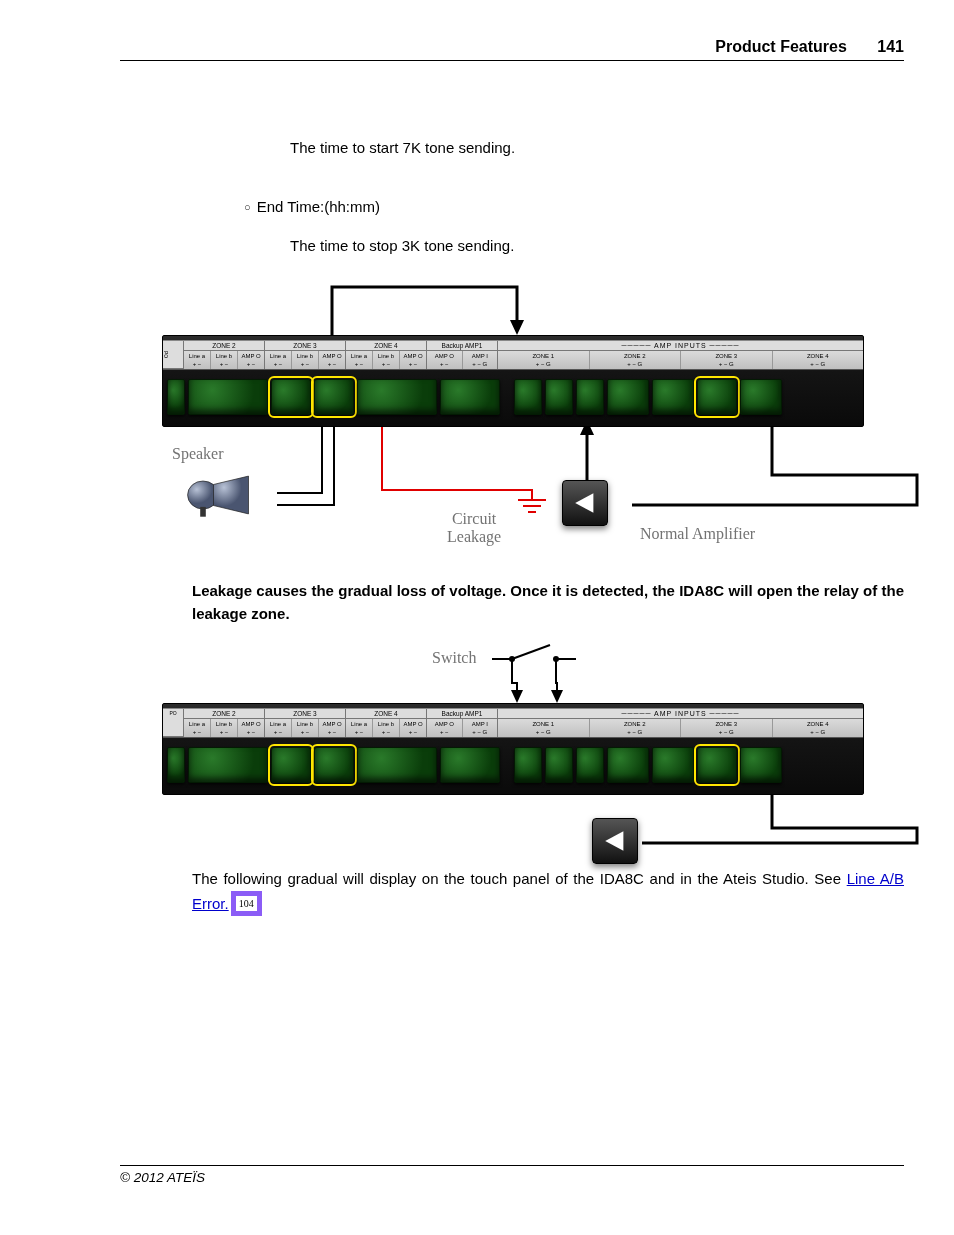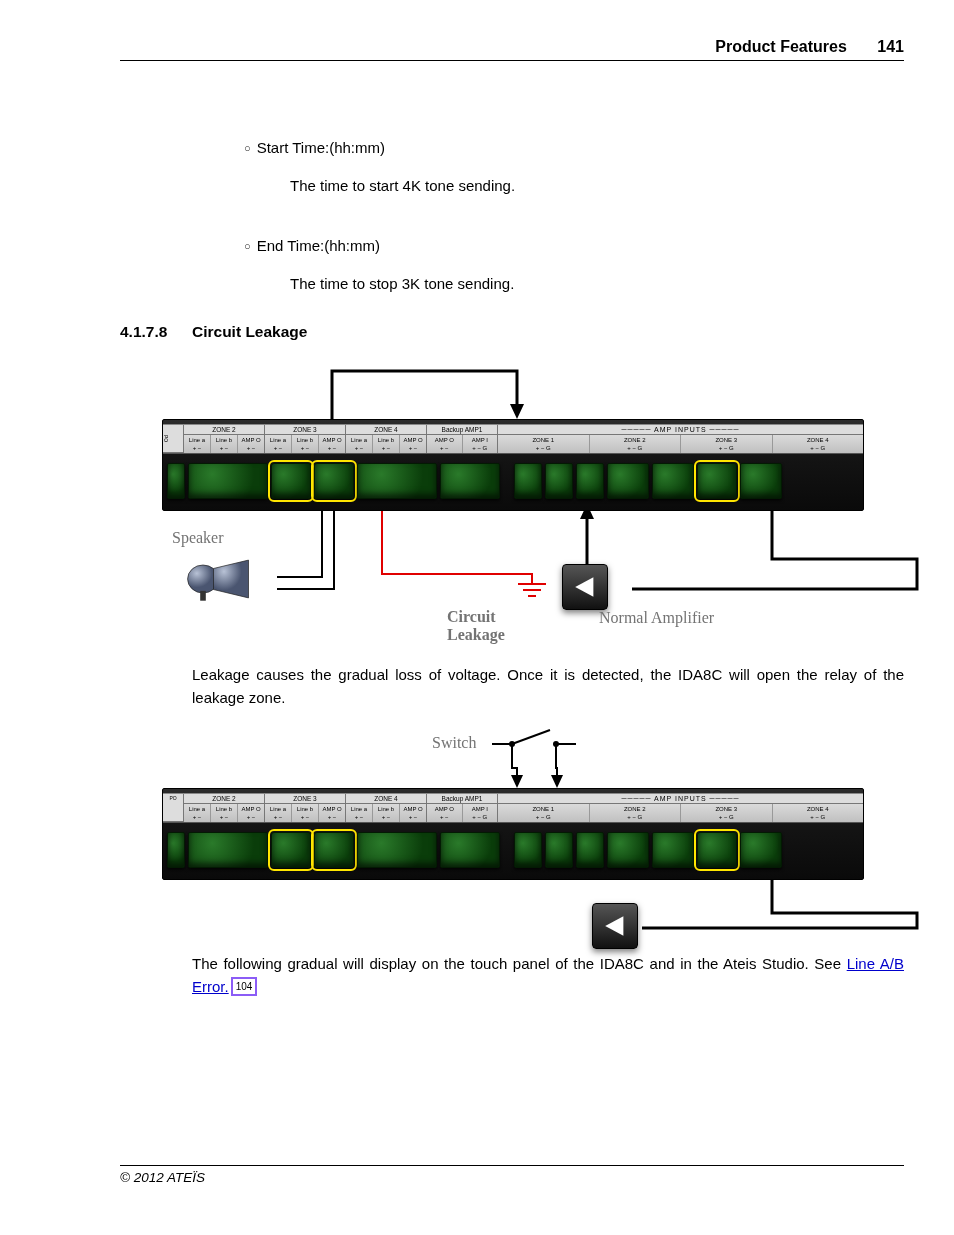--- a/index.html
+++ b/index.html
@@ -121,57 +121,50 @@
     width:70px; height:50px;
   }
   .gnd-symbol{stroke:#e00000; stroke-width:2; fill:none;}
   .wire{stroke:#000; stroke-width:3; fill:none;}
   .wire-thin{stroke:#000; stroke-width:2; fill:none;}
   .wire-red{stroke:#e00000; stroke-width:2; fill:none;}
   .arrowhead{fill:#000;}
 
   .link { color:#0000cc; text-decoration: underline; }
   .pgref-box{
-     display:inline-block; border:2px solid #8b5cf6; font-size:10px;
-     padding:0px 3px; vertical-align:2px; margin-left:2px;
+     display:inline-block; border:5px solid #8b5cf6; font-size:10px;
+     padding:0px 3px; vertical-align:2px; margin-left:2px;font-family:Liberation Serif, serif;
   }
 
   .footer{
     position:absolute; left:85px; right:85px; bottom:50px;
     border-top:1.5px solid #000; padding-top:4px;
     font-style: italic; font-size:13.5px;
   }
 </style>
 </head>
 <body>
 
 <div class="page">
 
   <div class="header-line">
     <span class="header-title">Product Features</span>
     <span class="header-page">141</span>
   </div>
 
 
   <div class="gap-md"></div>
-  <p class="body-text indent-body">
-    <span class="circ">○</span><span>Start Time:(hh:mm)</span>
-  </p>
-  <p class="body-text indent-subsub">The time to start 4K tone sending.</p>
+  <p class="body-text indent-subsub">The time to start 7K tone sending.</p>
 
   <div class="gap-sm"></div>
   <p class="body-text indent-body">
     <span class="circ">○</span><span>End Time:(hh:mm)</span>
   </p>
   <p class="body-text indent-subsub">The time to stop 3K tone sending.</p>
 
-  <div class="section-row">
-    <span class="section-num">4.1.7.8</span>
-    <span>Circuit Leakage</span>
-  </div>
 
 
   <div class="diagram" style="height:290px;">
 
     <svg width="700" height="290" style="position:absolute;left:0;top:0;overflow:visible;">
 
       <path class="wire" d="M170,60 L170,12 L355,12 L355,55"></path>
       <polygon class="arrowhead" points="355,60 348,45 362,45"></polygon>
 
       <path class="wire-thin" d="M172,145 L172,230 L115,230"></path>
@@ -260,32 +253,32 @@
         <radialGradient id="sg" cx="30%" cy="30%">
             <stop offset="0%" stop-color="#b8c2d6"></stop>
             <stop offset="100%" stop-color="#4a5570"></stop>
           </radialGradient>
       </defs>
       <ellipse cx="30" cy="35" rx="22" ry="20" fill="url(#sg)" stroke="#222"></ellipse>
       <path d="M45 20 L95 8 L95 62 L45 50 Z" fill="url(#sg)" stroke="#222"></path>
       <rect x="26" y="52" width="8" height="14" fill="#333"></rect>
     </svg>
 
-    <div class="diagram-label" style="left:285px; top:249px; text-align:left; line-height:18px; white-space:pre;font-weight:bold;">Circuit
+    <div class="diagram-label" style="left:285px; top:235px; text-align:center; line-height:18px; white-space:pre;">Circuit
 Leakage</div>
 
     <div style="position:absolute; left:400px; top:205px;" class="amp-icon">
       <svg viewBox="0 0 40 40">
           <polygon points="32,6 32,34 6,20" fill="#fff"></polygon>
         </svg>
     </div>
-    <div class="diagram-label" style="left:437px; top:250px;">Normal Amplifier</div>
+    <div class="diagram-label" style="left:478px; top:250px;">Normal Amplifier</div>
   </div>
 
-  <p class="body-text para-after-section" style="margin-top:4px;">Leakage causes the gradual loss of voltage. Once it is detected, the IDA8C will open the relay of the leakage zone.</p>
+  <p class="body-text para-after-section" style="margin-top:4px;font-weight:bold;">Leakage causes the gradual loss of voltage. Once it is detected, the IDA8C will open the relay of the leakage zone.</p>
 
   <div class="diagram" style="height:210px;">
     <svg width="700" height="210" style="position:absolute;left:0;top:0;overflow:visible;">
 
       <path class="wire-thin" d="M330,16 L350,16"></path>
       <circle cx="350" cy="16" r="3" fill="#000"></circle>
       <path class="wire-thin" d="M350,16 L388,2"></path>
       <circle cx="394" cy="16" r="3" fill="#000"></circle>
       <path class="wire-thin" d="M394,16 L414,16"></path>
 

